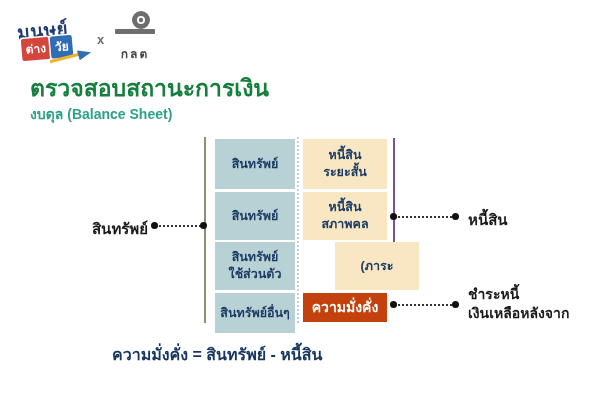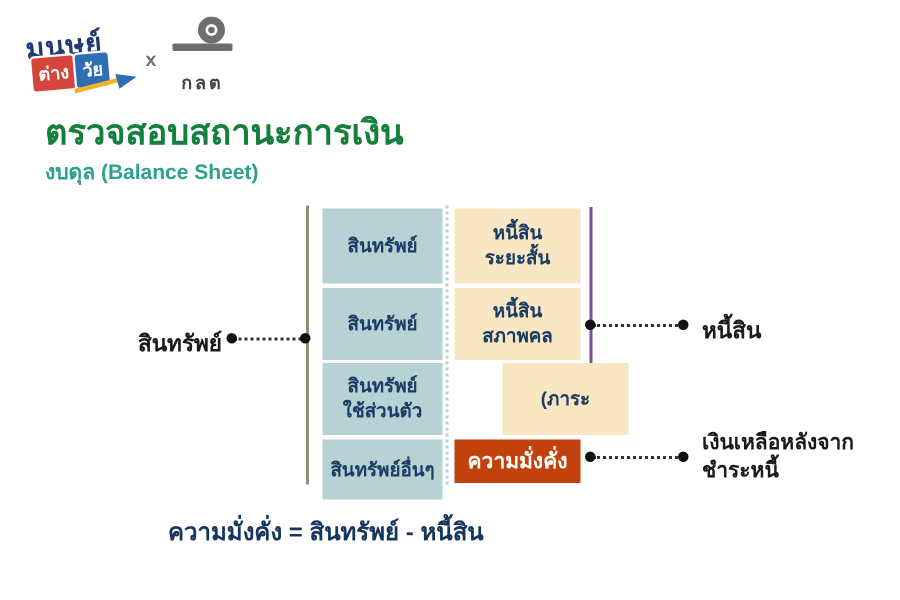--- a/index.html
+++ b/index.html
@@ -151,17 +151,17 @@
 <div class="dot d-r1a"></div>
 <div class="dot d-r1b"></div>
 
 <div class="dotline cr2"></div>
 <div class="dot d-r2a"></div>
 <div class="dot d-r2b"></div>
 
 <div class="abs lbl-assets">สินทรัพย์</div>
 <div class="abs lbl-liab">หนี้สิน</div>
 <div class="abs lbl-leftover">
+  <div>ชำระหนี้</div>
   <div>เงินเหลือหลังจาก</div>
-  <div>ชำระหนี้</div>
 </div>
 
 <div class="abs formula">ความมั่งคั่ง = สินทรัพย์ - หนี้สิน</div>
 
 </body></html>

